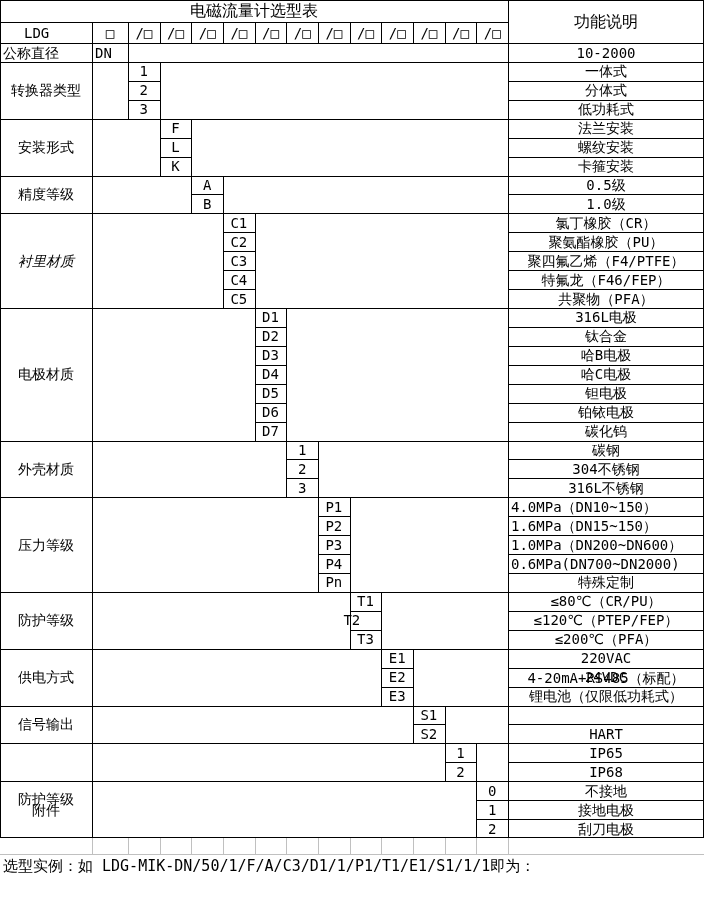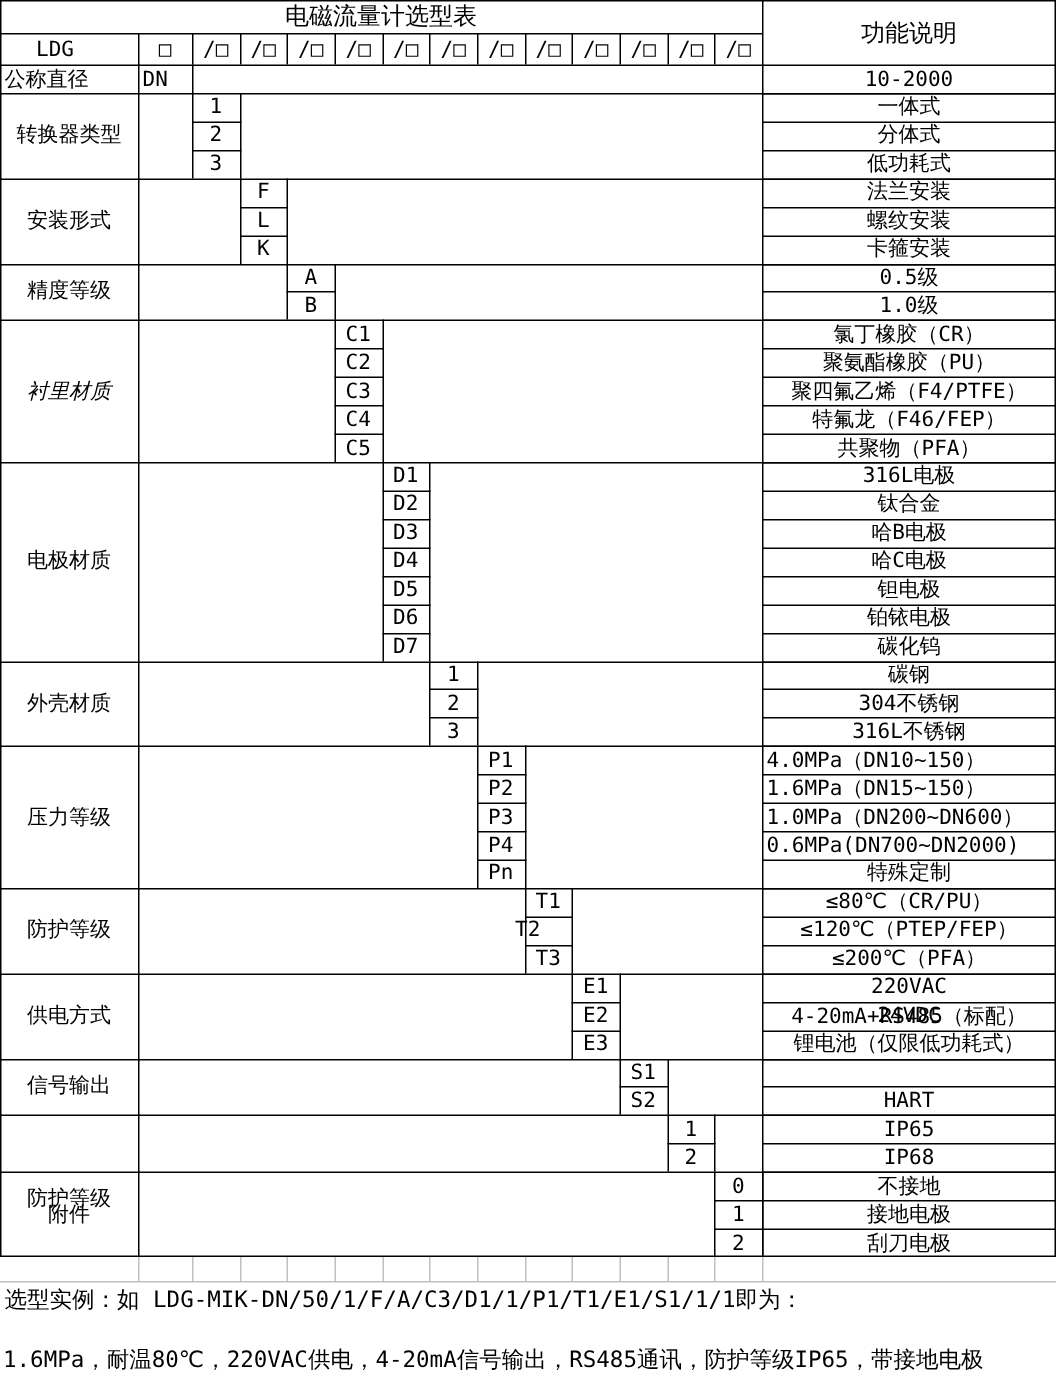--- a/index.html
+++ b/index.html
@@ -274,14 +274,13 @@
       <div class="ln" style="left: 444.67px; top: 838px; width: 1px; height: 16px; background: rgb(192, 192, 192);"></div>
       <div class="ln" style="left: 476.337px; top: 838px; width: 1px; height: 16px; background: rgb(192, 192, 192);"></div>
       <div class="ln" style="left: 508.004px; top: 838px; width: 1px; height: 16px; background: rgb(192, 192, 192);"></div>
       <div class="ln" style="left: 0px; top: 854px; width: 704px; height: 1px; background: rgb(192, 192, 192);"></div>
     </div>
 
   <div class="ex" style="top:857px;left:3px">
     <b>选型实例：</b>
       <span>如 LDG-MIK-DN/50/1/F/A/C3/D1/1/P1/T1/E1/S1/1/1即为：</span>
   </div>
-  <div class="ex" style="top:897px;left:2px">1.6MPa，耐温80℃，220VAC供电，4-20mA信号输出，RS485通讯，防护等级IP65，带接地电极</div>
 </div>
 
 </body></html>

